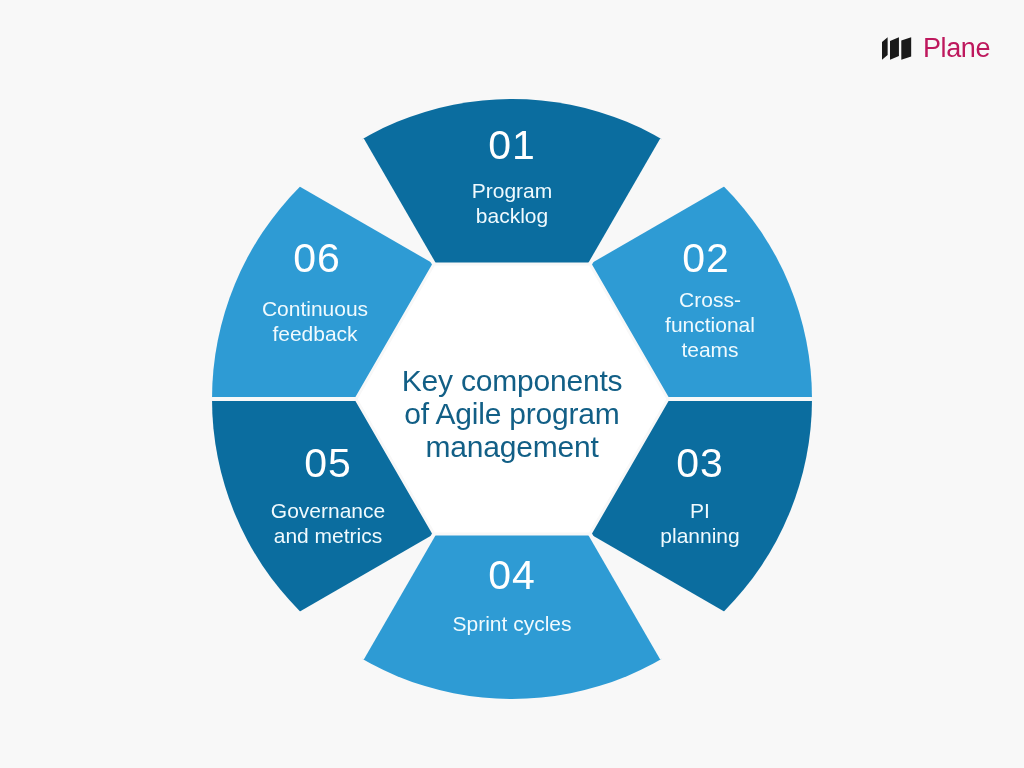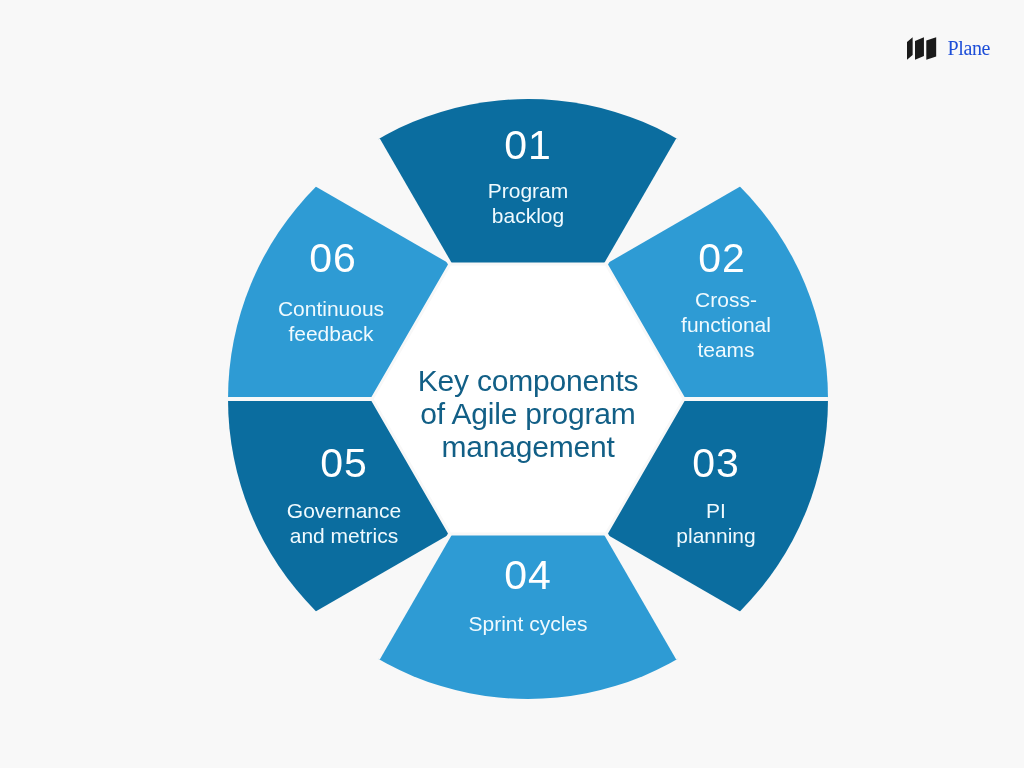--- a/index.html
+++ b/index.html
@@ -29,30 +29,30 @@
     align-items: center;
     gap: 9px;
     height: 30px;
   }
   #brand-mark {
     display: block;
     width: 32px;
     height: 23px;
   }
   #brand-name {
-    font-size: 20px;
+    font-size: 27px;
     letter-spacing: -0.4px;
-    color: #1d4ed8;
+    color: #be185d;
     line-height: 1;
-    font-family: Liberation Serif, serif;
+    font-family: Liberation Sans, sans-serif;
   }
   
   #wheel-wrap {
     position: absolute;
-    left: 16px;
+    left: 0;
     top: 0;
     width: 872px;
     height: 768px;
   }
   #wheel {
     display: block;
     width: 1024px;
     height: 768px;
   }
   .seg-num {

